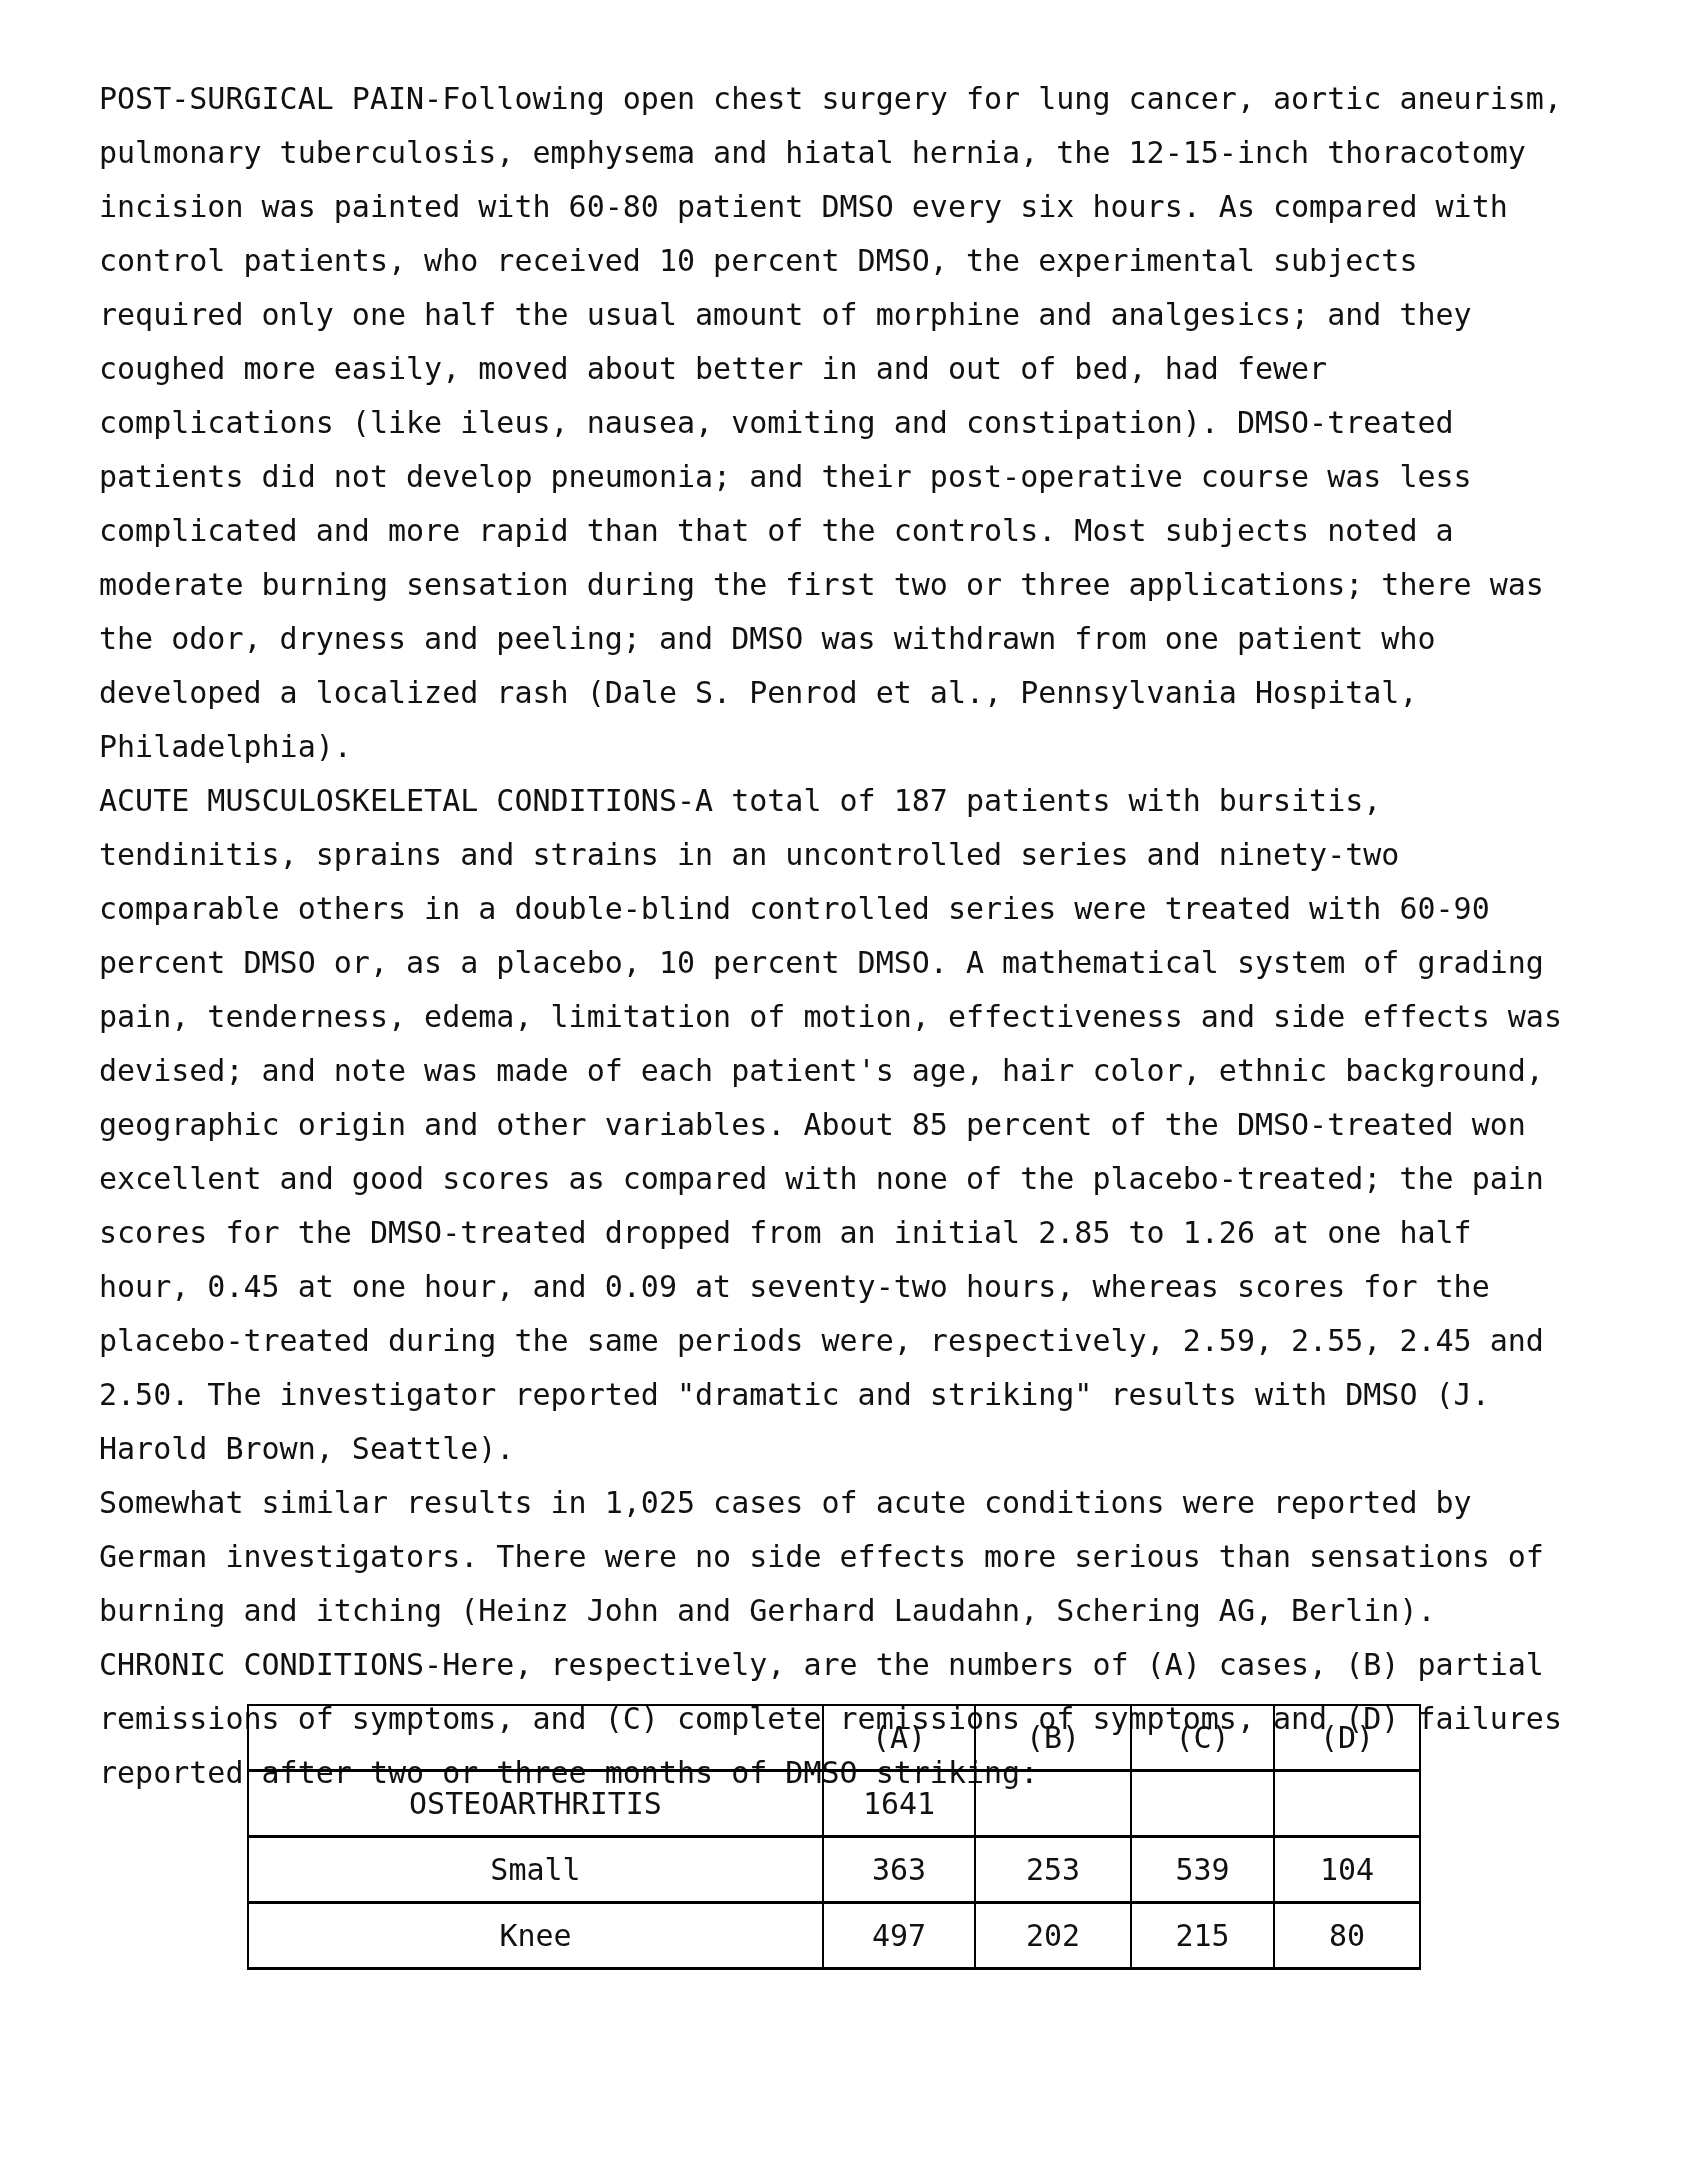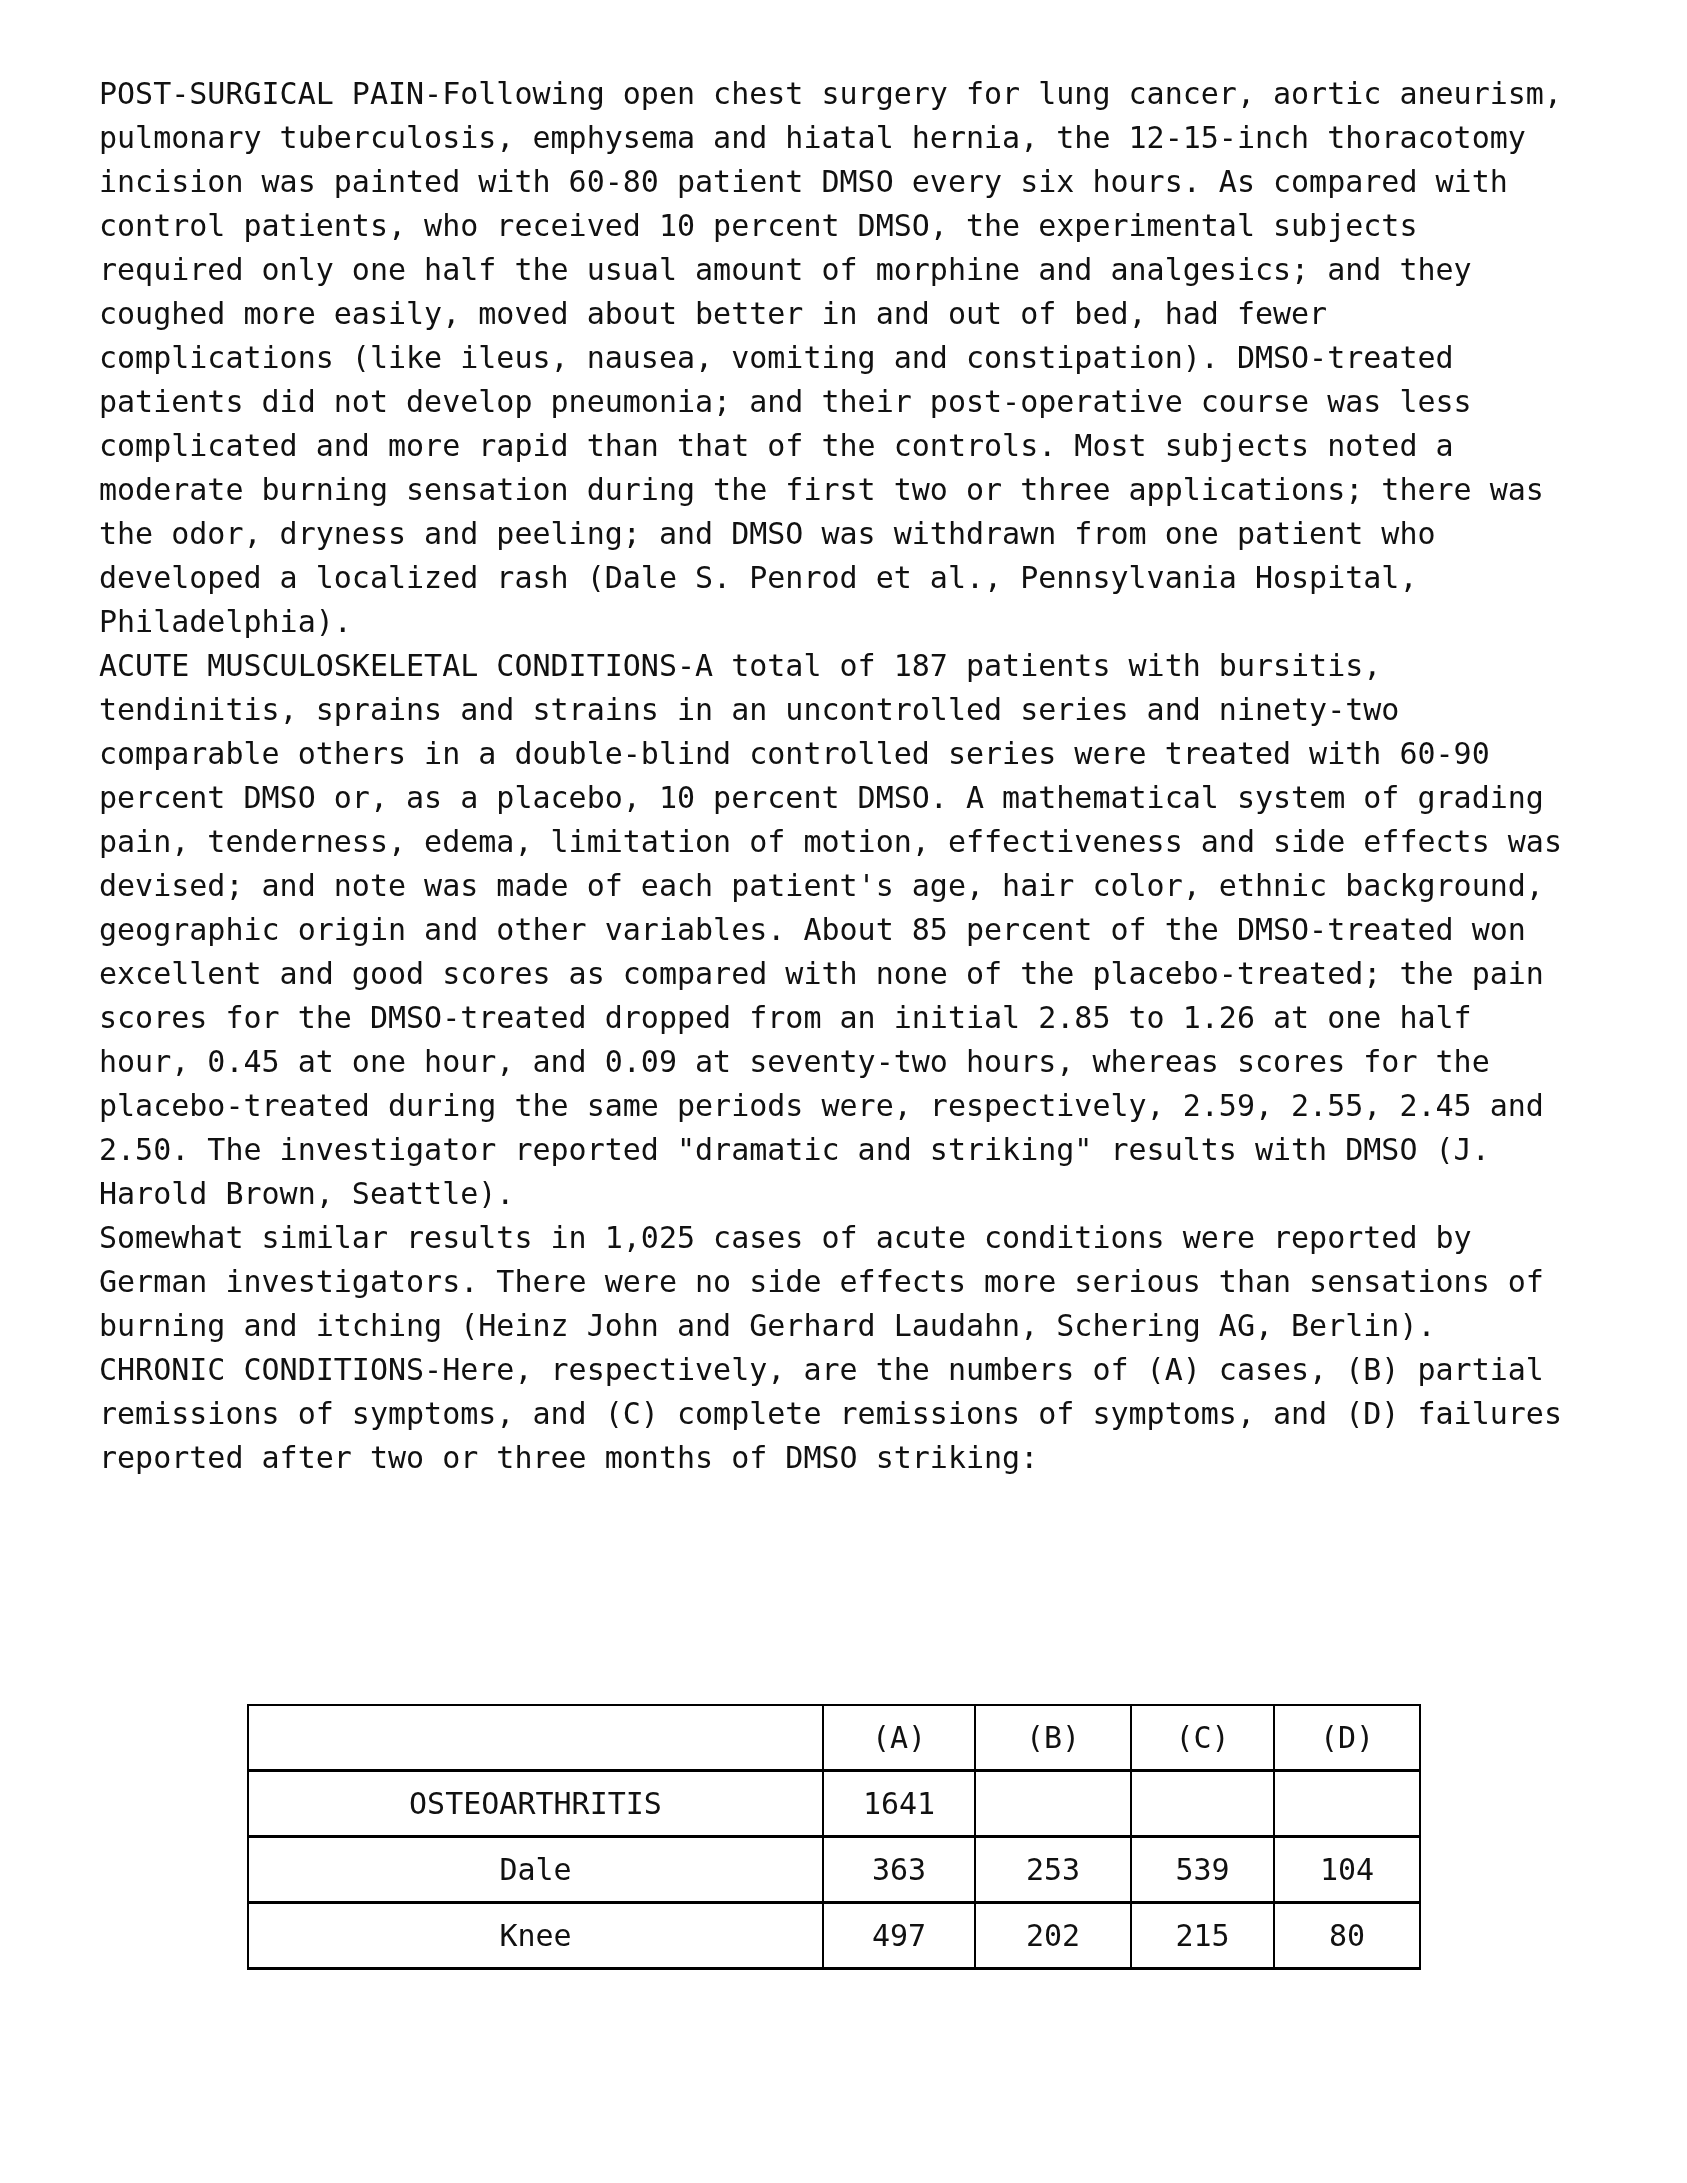--- a/index.html
+++ b/index.html
@@ -17,21 +17,21 @@
   }
   .page {
     position: absolute;
     left: 99px;
     top: 72px;
     width: 1516px;
   }
   .para {
     margin: 0;
     font-size: 30px;
-    line-height: 44px;
+    line-height: 54px;
     white-space: pre;
     letter-spacing: 0px;
   }
   .para + .para {
   }
   .data-table {
     position: absolute;
     left: 247px;
     top: 1704px;
     border-collapse: collapse;
@@ -113,21 +113,21 @@
     <th class="col">(D)</th>
   </tr>
   <tr class="row">
     <td class="rowlabel">OSTEOARTHRITIS</td>
     <td class="num">1641</td>
     <td class="num"></td>
     <td class="num"></td>
     <td class="num"></td>
   </tr>
   <tr class="row">
-    <td class="rowlabel">Dale</td>
+    <td class="rowlabel">Small</td>
     <td class="num">363</td>
     <td class="num">253</td>
     <td class="num">539</td>
     <td class="num">104</td>
   </tr>
   <tr class="row">
     <td class="rowlabel">Knee</td>
     <td class="num">497</td>
     <td class="num">202</td>
     <td class="num">215</td>

